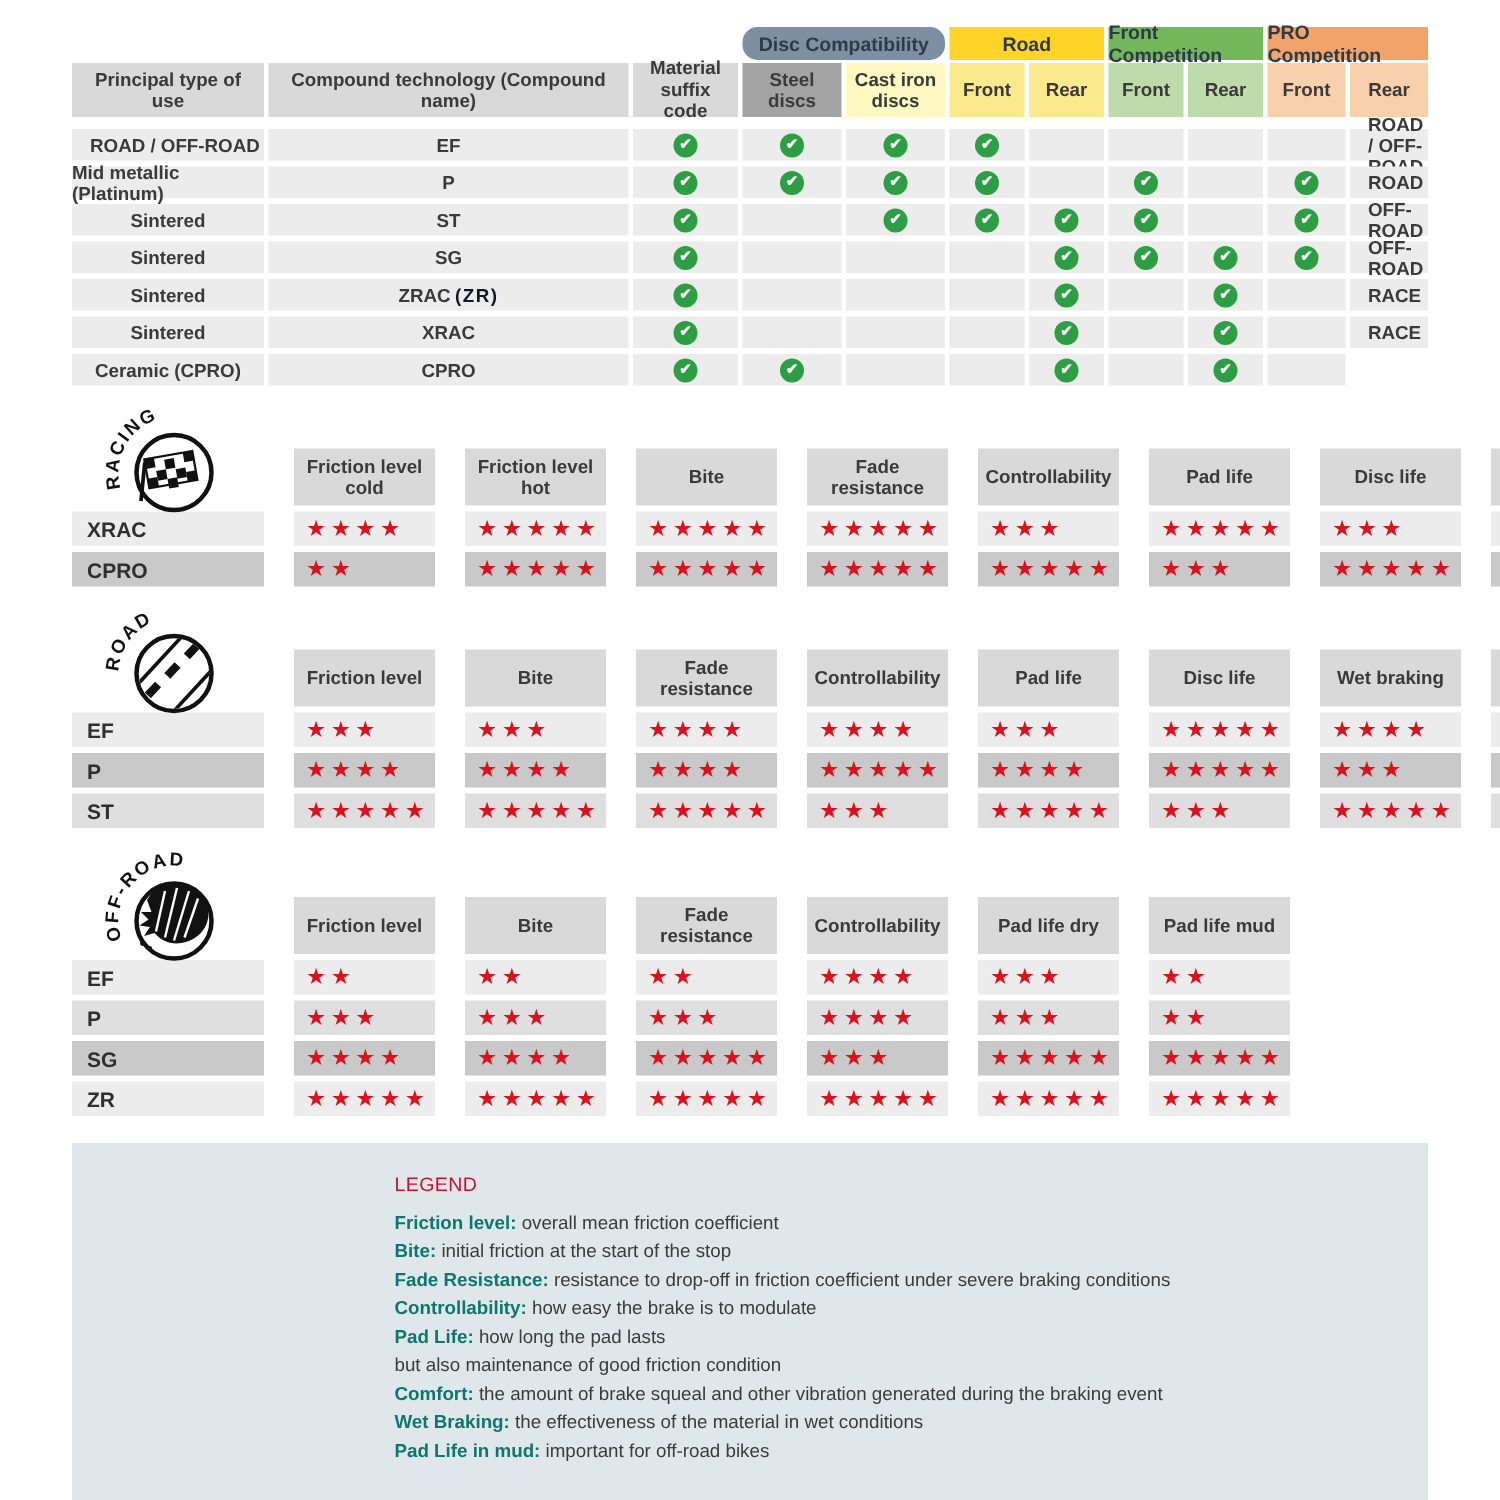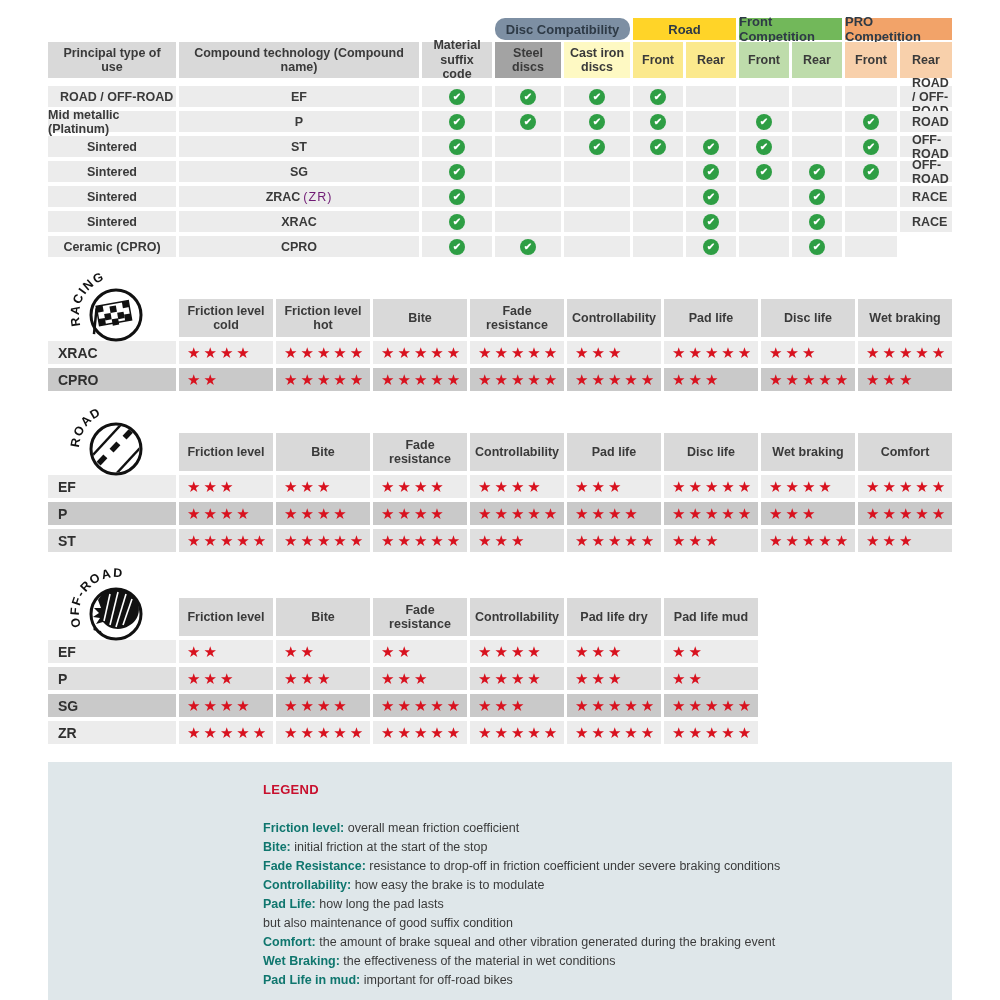--- a/index.html
+++ b/index.html
@@ -17,45 +17,45 @@
   .spacer{background:transparent;height:22px;}
   .group-cell{height:22px;display:flex;align-items:center;justify-content:center;
               font-weight:700;font-size:13px;color:#2e3a46;}
   #compat-subs{margin-bottom:8px;border-radius:17px;}
   .left-head,.sub-cell{height:36px;display:flex;align-items:center;justify-content:center;
               text-align:center;font-weight:700;font-size:12.5px;line-height:1.15;padding:0 4px;color:#3a3a3a;}
   .left-head{background:var(--header-gray);}
   #compat-body .cell{background:var(--row-light);height:21px;display:flex;align-items:center;
               justify-content:center;font-weight:700;font-size:12.5px;color:#3a3a3a;}
   .use-cell{justify-content:flex-start !important;padding-left:12px;}
-  .suffix-note{color:#701a75;font-weight:400;margin-left:3px;letter-spacing:1px;}
+  .suffix-note{color:#0f172a;font-weight:700;margin-left:3px;letter-spacing:1px;}
   .check{width:16px;height:16px;border-radius:50%;background:var(--check-green);color:#fff;
          font-size:10px;line-height:16px;text-align:center;display:block;}
 
   
   .rating-section{position:relative;}
   #section-racing{margin-top:42px;}
   #section-road{margin-top:42px;}
   #section-offroad{margin-top:46px;}
-  .rating-grid{display:grid;gap:4px 3px;}
+  .rating-grid{display:grid;gap:4px 20px;}
   .corner{background:transparent;}
   .rhead{background:var(--header-gray);height:38px;display:flex;align-items:center;justify-content:center;
          text-align:center;font-weight:700;font-size:12.5px;line-height:1.15;padding:0 6px;}
   .rlabel{height:23px;display:flex;align-items:center;padding-left:10px;font-weight:700;font-size:14px;color:#2f2f2f;}
   .rcell{height:23px;display:flex;align-items:center;padding-left:8px;}
   .shade-light{background:var(--row-light);} .shade-medium{background:var(--row-medium);} .shade-dark{background:var(--row-dark);}
   .stars{color:var(--star-red);font-size:15px;letter-spacing:3px;line-height:1;white-space:nowrap;}
   .icon-badge{position:absolute;left:16px;top:-30px;width:96px;height:88px;}
   .icon-badge text{font-family:"Liberation Sans",sans-serif;font-weight:700;font-size:12.5px;
                    letter-spacing:1.5px;fill:#111;}
 
   
   .legend-box{margin-top:18px;background:var(--legend-bg);width:904px;min-height:214px;
               padding:20px 30px 24px 215px;}
-  .legend-title{color:var(--legend-accent);font-weight:700;font-size:13px;margin-bottom:22px;letter-spacing:.3px;}
+  .legend-title{color:var(--legend-accent);font-weight:400;font-size:13px;margin-bottom:9px;letter-spacing:.3px;}
   .lline{font-size:12.5px;line-height:19px;color:#3b3b3b;}
   .lline b{color:#0f766e;}
 </style>
 </head>
 <body>
 
 <div class="page">
 
   <div id="compat-groups" class="compat-grid">
       <div class="spacer"></div>
@@ -520,20 +520,20 @@
   </section>
 
   <div class="legend-box">
     <div class="legend-title">LEGEND</div>
     <div id="legend-lines">
         <div class="lline"><b>Friction level: </b>overall mean friction coefficient</div>
         <div class="lline"><b>Bite: </b>initial friction at the start of the stop</div>
         <div class="lline"><b>Fade Resistance: </b>resistance to drop-off in friction coefficient under severe braking conditions</div>
         <div class="lline"><b>Controllability: </b>how easy the brake is to modulate</div>
         <div class="lline"><b>Pad Life: </b>how long the pad lasts</div>
-        <div class="lline">but also maintenance of good suffix condition</div>
+        <div class="lline">but also maintenance of good friction condition</div>
         <div class="lline"><b>Comfort: </b>the amount of brake squeal and other vibration generated during the braking event</div>
         <div class="lline"><b>Wet Braking: </b>the effectiveness of the material in wet conditions</div>
         <div class="lline"><b>Pad Life in mud: </b>important for off-road bikes</div>
       </div>
   </div>
 
 </div>
 
 </body></html>

